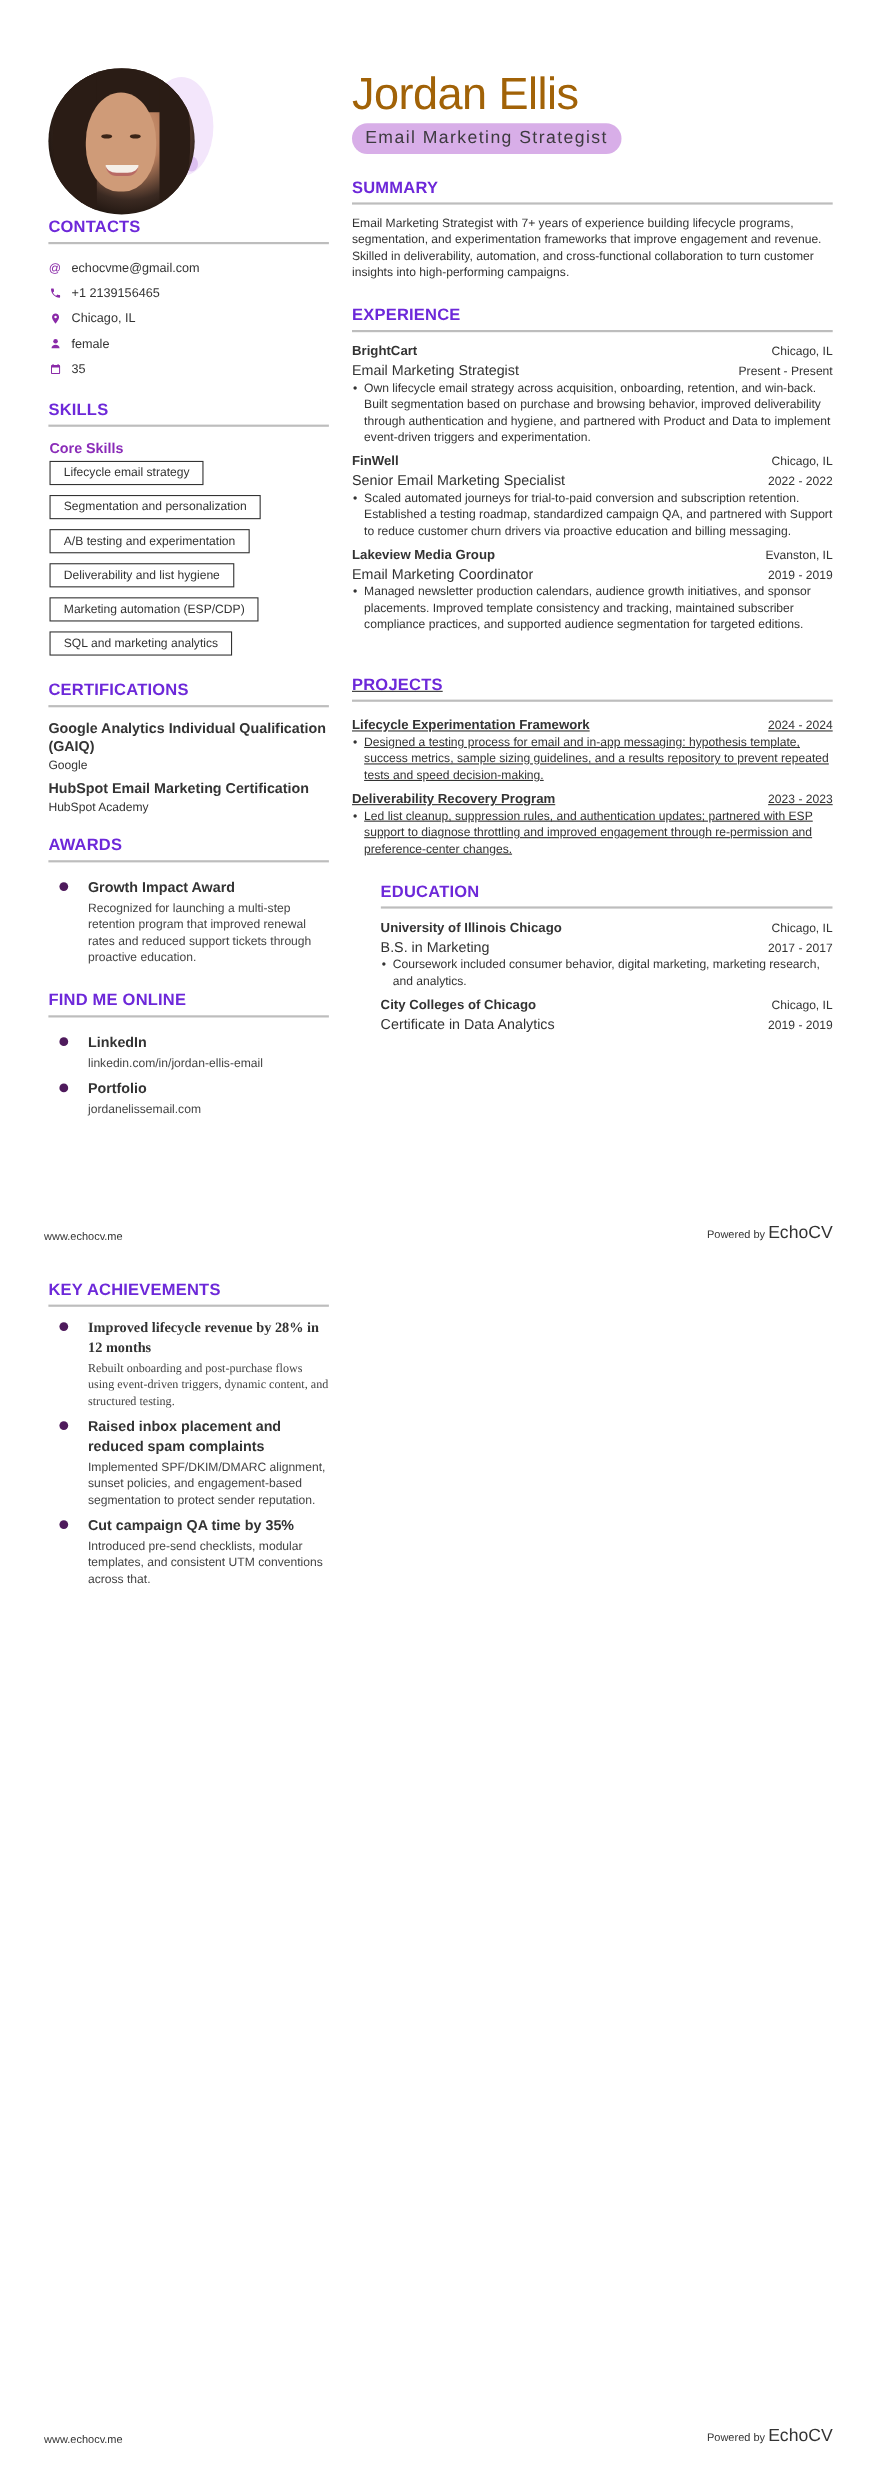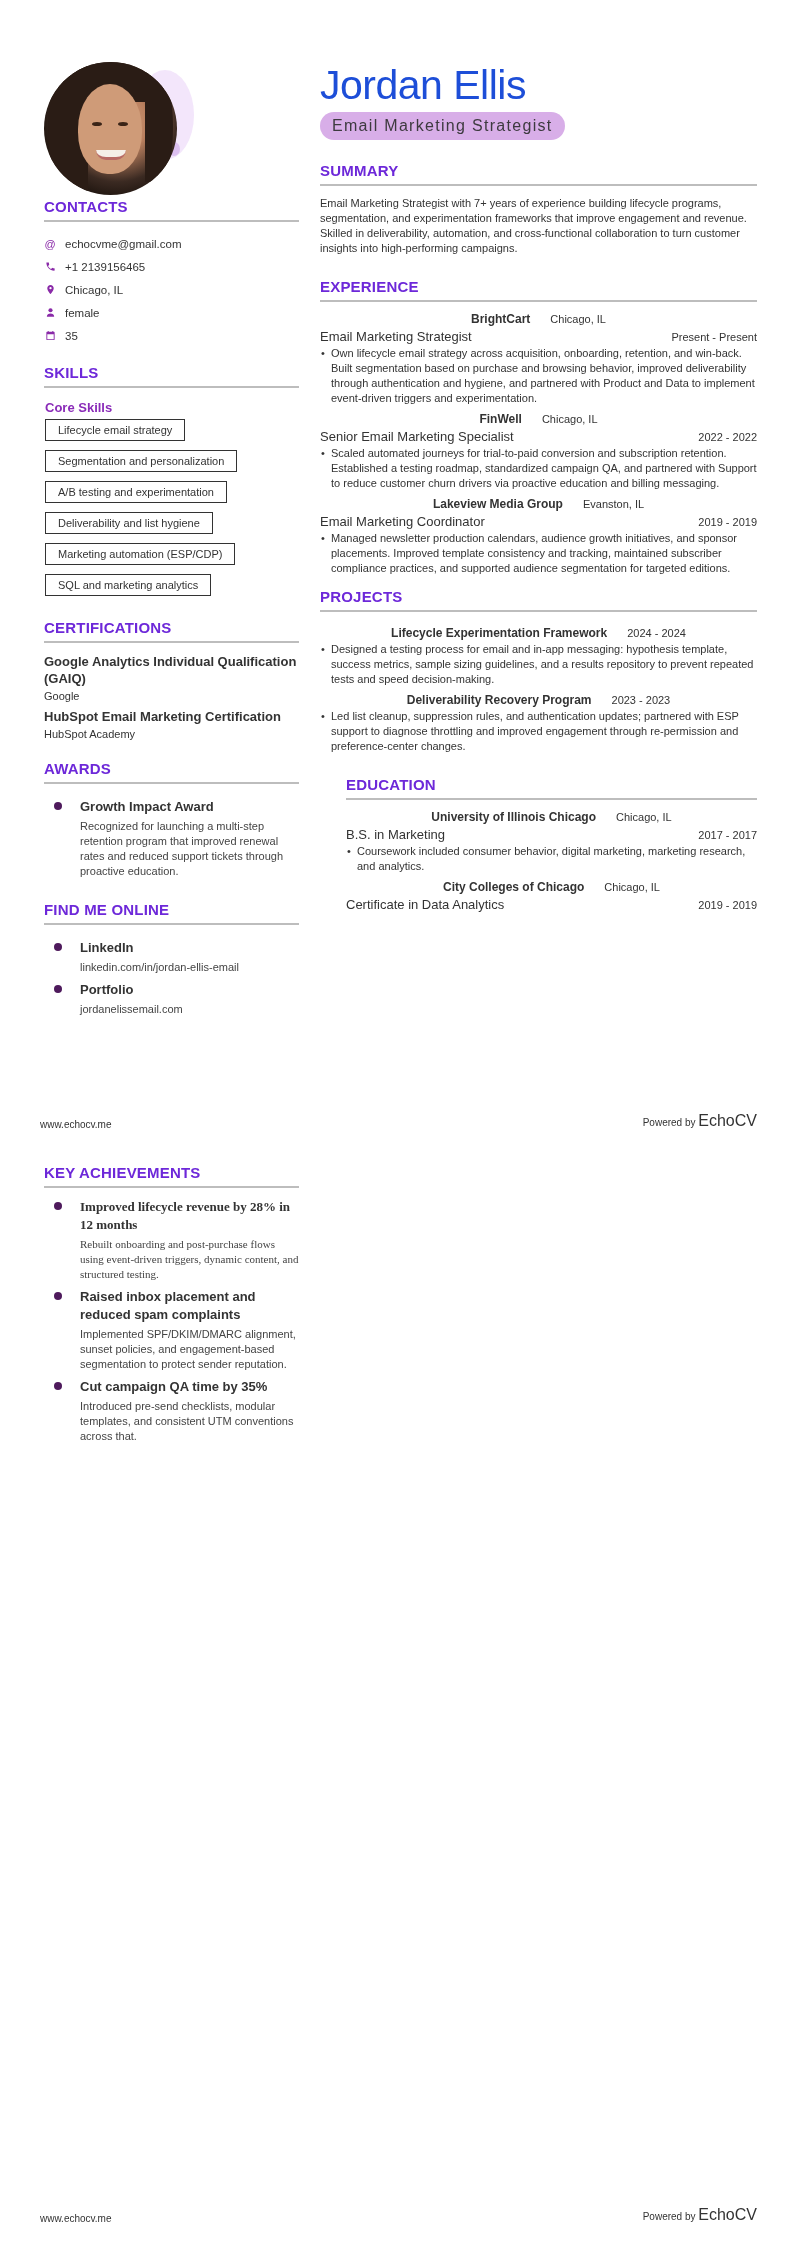--- a/index.html
+++ b/index.html
@@ -37,27 +37,27 @@
   .skill-row { display: block; }
 
   .cert-name { font-weight: bold; font-size: 13px; color: #333; line-height: 17px; }
   .cert-org { font-size: 11px; color: #333; margin-top: 3px; margin-bottom: 6px; }
 
   .bullet-item { position: relative; padding-left: 36px; margin-bottom: 6px; }
   .bullet-dot { position: absolute; left: 10px; top: 4px; width: 8px; height: 8px; border-radius: 50%; background: #4e1a5c; }
   .bullet-title { font-weight: bold; font-size: 13px; color: #333; line-height: 18px; }
   .bullet-desc { font-size: 11px; color: #444; line-height: 15px; margin-top: 3px; }
 
-  .name { font-size: 41px; color: #1d4ed8; font-family: "Liberation Sans", sans-serif; letter-spacing: -0.5px; line-height: 46px; }
+  .name { font-size: 41px; color: #a16207; font-family: "Liberation Sans", sans-serif; letter-spacing: -0.5px; line-height: 46px; }
   .title-pill { display: inline-block; background: #d8aee8; color: #3d3a3f; border-radius: 16px; font-size: 16px; letter-spacing: 1.3px; padding: 5px 12px; margin-top: 4px; }
 
   .summary { font-size: 11px; color: #333; line-height: 15px; }
 
   .job { margin-bottom: 6px; }
-  .job-top { display: flex; justify-content: center; align-items: baseline; gap: 20px; }
+  .job-top { display: flex; justify-content: space-between; align-items: baseline; gap: 20px; }
   .job-company { font-weight: bold; font-size: 12px; color: #333; }
   .job-loc { font-size: 11px; color: #333; }
   .job-mid { display: flex; justify-content: space-between; align-items: baseline; margin-top: 3px; }
   .job-role { font-size: 13px; color: #333; }
   .job-date { font-size: 11px; color: #333; }
   .job-desc { position: relative; padding-left: 11px; font-size: 11px; color: #333; line-height: 15px; margin-top: 2px; }
   .job-desc:before { content: "\2022"; position: absolute; left: 1px; top: 0; }
 
   .footer { position: absolute; left: 40px; right: 37px; display: flex; justify-content: space-between; align-items: flex-end; font-size: 10px; color: #333; }
   .footer .brand { font-size: 16px; color: #333; }
@@ -210,21 +210,21 @@
           <span class="job-loc">Evanston, IL</span>
         </div>
         <div class="job-mid">
           <span class="job-role">Email Marketing Coordinator</span>
           <span class="job-date">2019 - 2019</span>
         </div>
         <div class="job-desc">Managed newsletter production calendars, audience growth initiatives, and sponsor placements. Improved template consistency and tracking, maintained subscriber compliance practices, and supported audience segmentation for targeted editions.</div>
       </div>
     </section>
 
-    <section style="margin-top:12px;">
+    <section style="margin-top:38px;text-decoration:underline;">
       <div class="sec-title">PROJECTS</div>
       <div class="job" style="margin-top:14px;">
         <div class="job-top">
           <span class="job-company">Lifecycle Experimentation Framework</span>
           <span class="job-date">2024 - 2024</span>
         </div>
         <div class="job-desc">Designed a testing process for email and in-app messaging: hypothesis template, success metrics, sample sizing guidelines, and a results repository to prevent repeated tests and speed decision-making.</div>
       </div>
       <div class="job">
         <div class="job-top">

